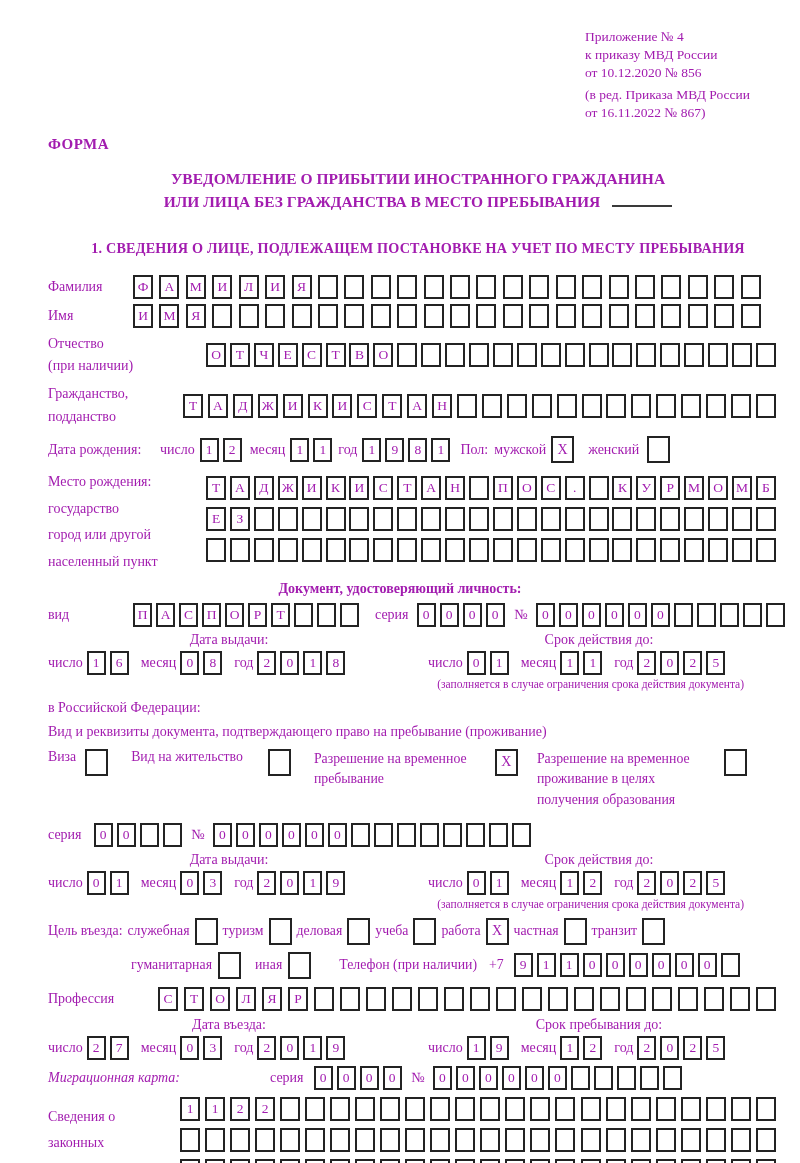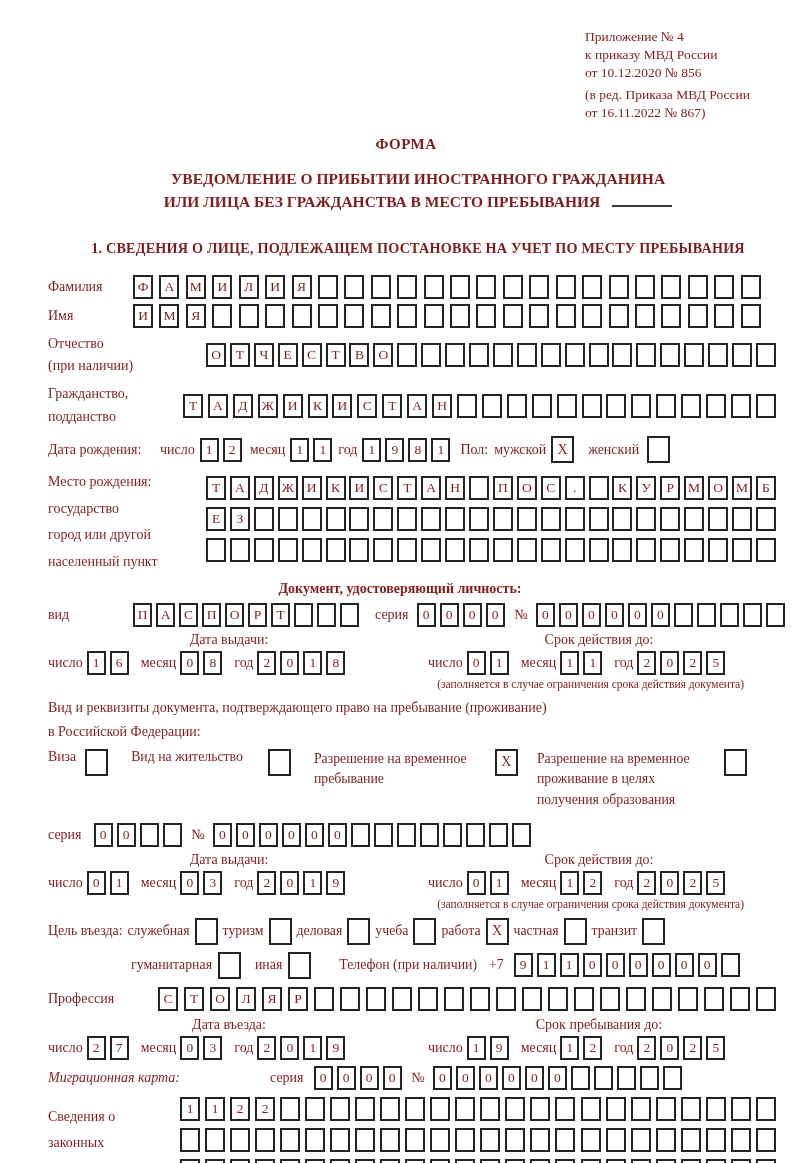--- a/index.html
+++ b/index.html
@@ -2,28 +2,28 @@
 <html><head>
 <meta charset="utf-8">
 <style>
   html,body { margin:0; padding:0; background:#ffffff; }
   .page {
     position:relative;
     width:800px; height:1163px;
     box-sizing:border-box;
     padding:28px 12px 20px 48px;
     background:#ffffff;
-    color:#7f1d1d;
+    color:#a21caf;
     font-family:"Liberation Serif", "DejaVu Serif", serif;
     overflow:hidden;
   }
   
   .hdr { width:185px; margin-left:auto; margin-right:18px; font-size:13.5px; line-height:1.32; }
   .hdr .sub { margin-top:5px; }
-  .forma { text-align:center; padding-right:24px; font-weight:bold; font-size:15px; margin-top:14px; letter-spacing:.5px; }
+  .forma { text-align:left; padding-right:24px; font-weight:bold; font-size:15px; margin-top:14px; letter-spacing:.5px; }
   
   .title { text-align:center; font-weight:bold; font-size:15.5px; line-height:1.5; margin-top:14px; }
   .uslot { display:inline-block; width:60px; border-bottom:2px solid #3a3a3a; margin-left:12px; vertical-align:baseline; }
   .sect { text-align:center; font-weight:bold; font-size:14.2px; margin-top:26px; margin-bottom:18px; letter-spacing:.2px; }
 
   .row { display:flex; align-items:center; margin-bottom:5px; }
   .row-top { display:flex; align-items:center; margin-bottom:5px; }
   .lbl { font-size:14px; flex-shrink:0; }
   .lblblock { font-size:14px; line-height:1.62; flex-shrink:0; }
   .w85 { width:85px; } .w158 { width:158px; } .w135 { width:135px; }
@@ -422,22 +422,22 @@
             <span class="cell">0</span>
             <span class="cell">2</span>
             <span class="cell">5</span>
           </span>
       </div>
     </div>
   </div>
   <div class="fillnote">(заполняется в случае ограничения срока действия документа)</div>
 
   <div class="intro">
+    <div>в Российской Федерации:</div>
     <div>Вид и реквизиты документа, подтверждающего право на пребывание (проживание)</div>
-    <div>в Российской Федерации:</div>
   </div>
 
   <div class="permits">
     <span class="txt">Виза</span>
     <span class="cb">
         <span class="cell"></span>
       </span>
     <span class="txt" style="margin-left:14px">Вид на жительство</span>
     <span class="cb" style="margin-left:16px">
         <span class="cell"></span>

